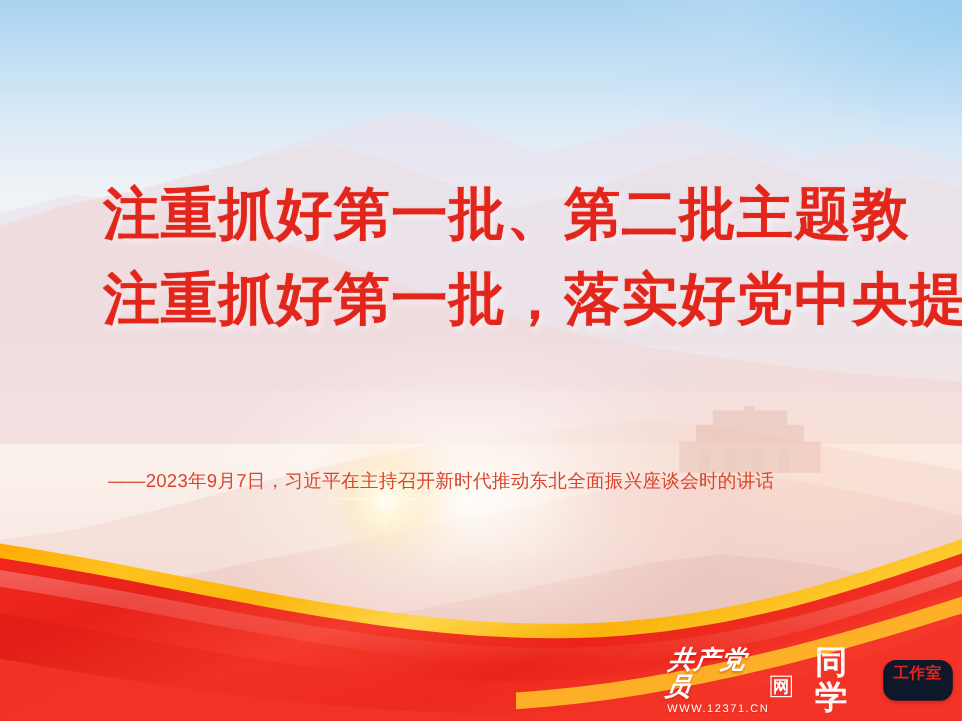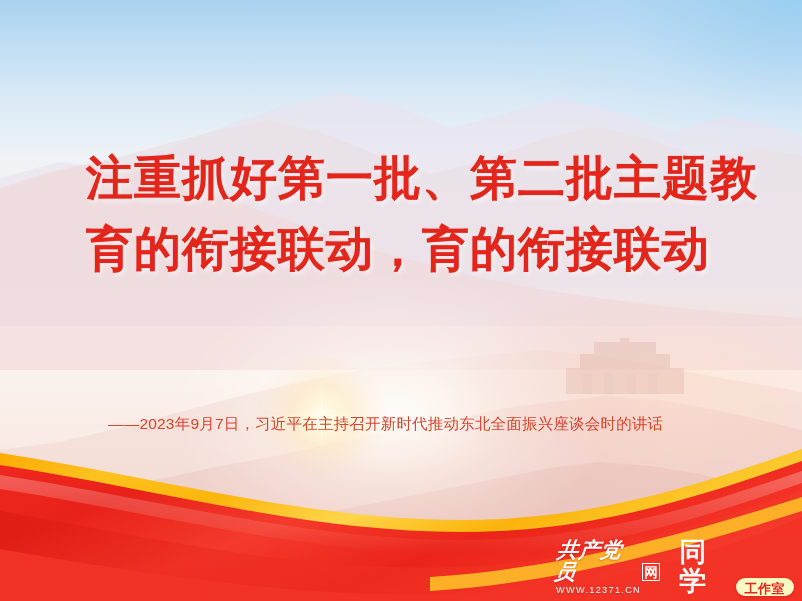--- a/index.html
+++ b/index.html
@@ -89,26 +89,25 @@
     letter-spacing:1.0px;
     text-shadow:
       0 0 1px rgba(227,38,28,.6),
       1.2px 1.2px 0 rgba(255,255,255,.35),
       2px 3px 5px rgba(255,255,255,.55);
     white-space:nowrap;
   }
   .headline .ln{display:block;}
 
   .caption{
-    position:absolute;left:90px;top:409px;width:640px;
+    position:absolute;left:90px;top:387px;width:640px;
     color:#d8452f;
     font-size:15.5px;
     line-height:30px;
     letter-spacing:.2px;
-    margin-left:18px;
   }
 
   
   .ribbon{
     position:absolute;left:0;bottom:0;width:802px;height:160px;
   }
   .ribbon svg{display:block;width:802px;height:160px;}
 
   
   .logo{
@@ -146,39 +145,39 @@
     font-family:"Liberation Sans","DejaVu Sans",sans-serif;
     font-weight:normal;
     font-size:9.2px;
     letter-spacing:1.3px;
     margin-top:2px;
     text-shadow:0 1px 1px rgba(150,0,0,.3);
   }
   .logo-divider{
     width:1px;height:0px;
   }
-  .logo-right{display:flex;align-items:flex-end;gap:4px;}
+  .logo-right{display:flex;align-items:center;gap:4px;}
   .logo-tx{
     color:#ffffff;
     font-family:"Liberation Sans","DejaVu Sans",sans-serif;
     font-weight:bold;
     font-size:27px;
     line-height:29px;
     letter-spacing:1px;
     opacity:.97;
   }
   .logo-pill{
-    background:#fef9c3;
+    background:#0f172a;
     color:#e3261c;
     font-family:"Liberation Sans","DejaVu Sans",sans-serif;
     font-weight:bold;
     font-size:13px;
     line-height:14px;
     letter-spacing:.5px;
-    padding:4px 9px 0 9px;
+    padding:4px 9px 16px 9px;
     border-radius:11px;
     white-space:nowrap;
     box-shadow:0 1px 3px rgba(140,0,0,.25);
   }
 </style>
 </head>
 <body>
 
 <div id="poster">
 
@@ -233,21 +232,21 @@
       <rect x="60" y="0" width="9" height="6" fill="#a8513d"></rect>
       <rect x="22" y="36" width="10" height="20" fill="#8c4333"></rect>
       <rect x="44" y="36" width="10" height="20" fill="#8c4333"></rect>
       <rect x="66" y="36" width="10" height="20" fill="#8c4333"></rect>
       <rect x="88" y="36" width="10" height="20" fill="#8c4333"></rect>
     </svg>
   </div>
 
   <div class="headline">
     <span class="ln">注重抓好第一批、第二批主题教</span>
-    <span class="ln">育的衔接联动，育的衔接联动</span>
+    <span class="ln">注重抓好第一批，落实好党中央提</span>
   </div>
 
   <div class="caption">——2023年9月7日，习近平在主持召开新时代推动东北全面振兴座谈会时的讲话</div>
 
   <div class="ribbon">
     <svg viewBox="0 0 802 160" preserveAspectRatio="none">
       <defs>
         <linearGradient id="gGold" x1="0" y1="0" x2="1" y2="0.3">
           <stop offset="0%" stop-color="#FFA800"></stop>
           <stop offset="18%" stop-color="#FFC21E"></stop>

